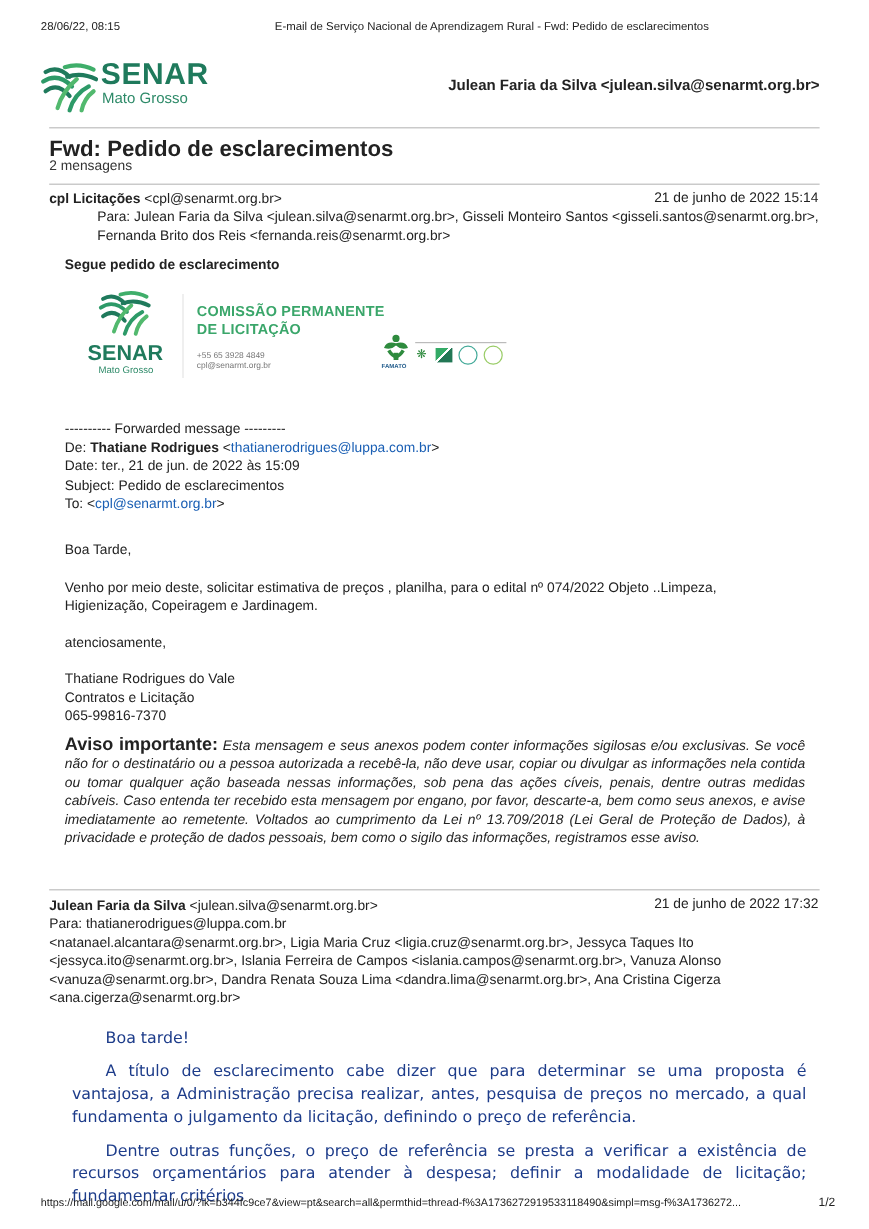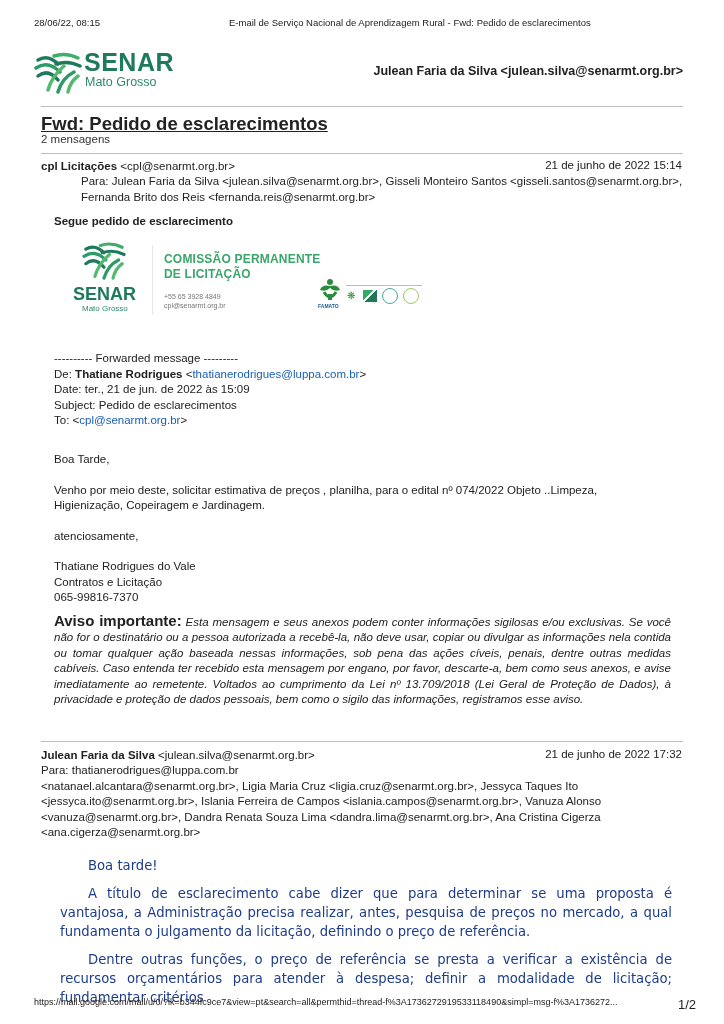--- a/index.html
+++ b/index.html
@@ -4,38 +4,38 @@
 <style>
   html, body { margin:0; padding:0; background:#fff; }
   body { width:724px; height:1024px; position:relative; overflow:hidden; font-family:"Liberation Sans", sans-serif; color:#222; }
   .abs { position:absolute; }
   .hdr-small { font-size:9.5px; color:#222; }
   .senar-logo { left:34px; top:48px; width:140px; height:46px; }
   .senar-word { position:absolute; left:50px; top:0px; font-family:"Liberation Sans", sans-serif; font-weight:bold; font-size:25px; color:#1f7a5c; letter-spacing:0.5px; }
   .senar-sub { position:absolute; left:51px; top:27px; font-size:12.5px; color:#2d8a68; }
   .account { right:41px; top:64px; font-size:12.5px; font-weight:bold; color:#222; }
   .rule { left:41px; right:41px; height:1px; background:#bdbdbd; }
-  .subject { left:41px; top:113px; font-size:18.5px; font-weight:bold; color:#222;text-decoration:underline; }
+  .subject { left:41px; top:113px; font-size:18.5px; font-weight:bold; color:#222; }
   .count { left:41px; top:133px; font-size:11.5px; color:#333; }
   .meta { font-size:11.5px; color:#222; line-height:15.5px; }
   .meta b { font-weight:bold; }
   .date { right:42px; font-size:11.5px; color:#222; }
   .body-text { font-size:11.5px; color:#222; line-height:15.5px; }
   a, .link { color:#1a5fb4; text-decoration:none;margin-top:18px; }
   .sig-wrap { left:72px; top:240px; width:350px; height:78px; }
   .cpl-title { position:absolute; left:92px; top:12px; font-size:12px; font-weight:bold; color:#3aa66a; line-height:15px; letter-spacing:0.2px; }
   .cpl-contact { position:absolute; left:92px; top:52px; font-size:7px; color:#777; line-height:9px; }
   .sig-divider { position:absolute; left:80px; top:5px; width:1px; height:70px; background:#e5e5e5; }
   .aviso { left:54px; top:613px; width:617px; font-size:11.5px; line-height:15.4px; text-align:justify; color:#222; }
   .aviso .aviso-title { font-size:15px; font-weight:bold; font-style:normal; }
   .aviso .aviso-body { font-style:italic; }
   .reply { left:60px; top:856px; width:612px; font-family:"DejaVu Sans", sans-serif; font-size:13.2px; color:#1d3c8a; line-height:19px; text-align:justify; }
   .reply p { margin:0 0 9px 0; text-indent:28px; }
   .footer { left:34px; top:997px; font-size:9px; color:#222; }
-  .pagenum { right:28px; top:997px; font-size:13px; color:#222; }
+  .pagenum { right:28px; top:997px; font-size:10px; color:#222; }
 </style>
 </head>
 <body>
 
 <div class="abs hdr-small" style="left:34px; top:17px;">28/06/22, 08:15</div>
 <div class="abs hdr-small" style="left:229px; top:17px;">E-mail de Serviço Nacional de Aprendizagem Rural - Fwd: Pedido de esclarecimentos</div>
 
 <div class="abs senar-logo">
   <svg width="48" height="44" viewBox="0 0 48 44" style="position:absolute;left:0;top:2px;">
     <g fill="none" stroke-linecap="round">

